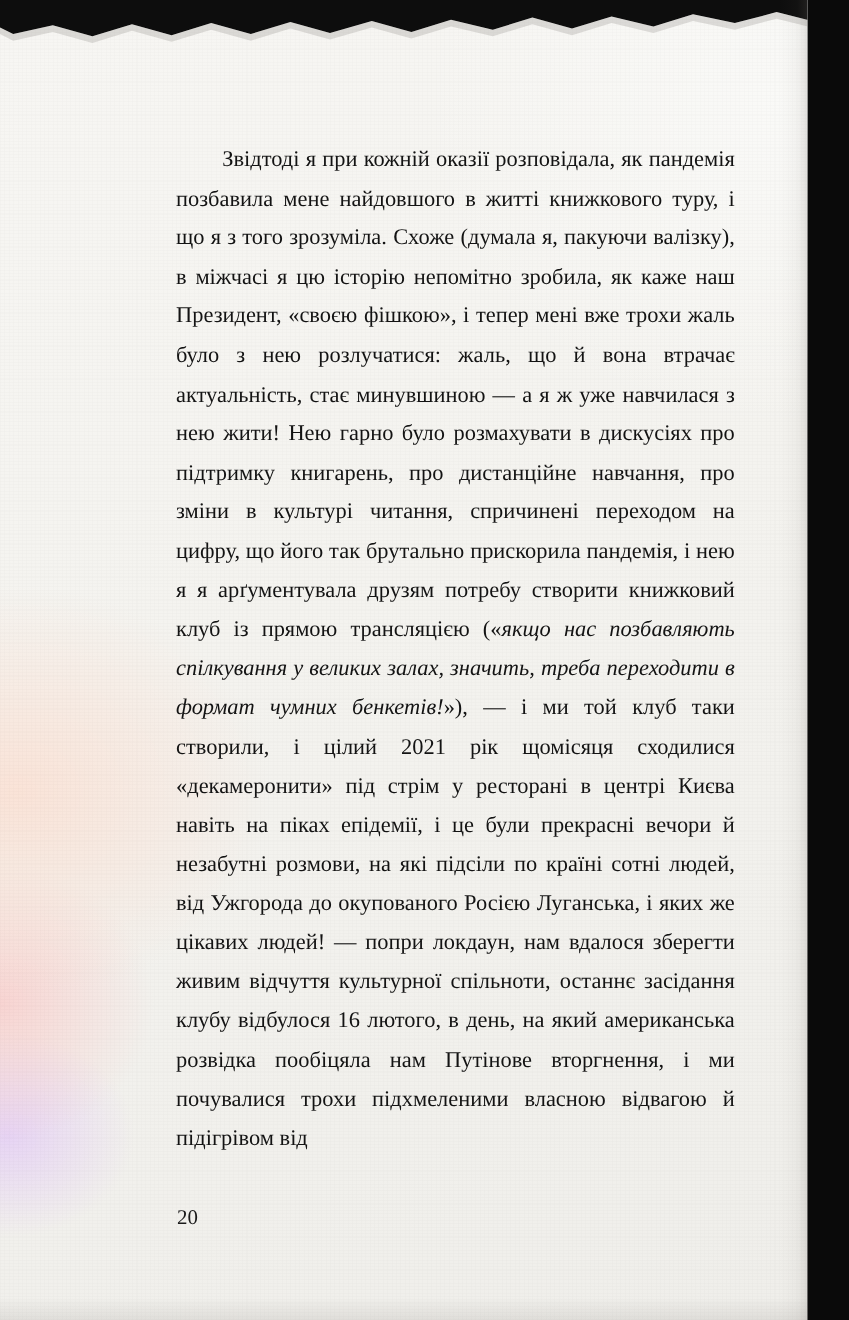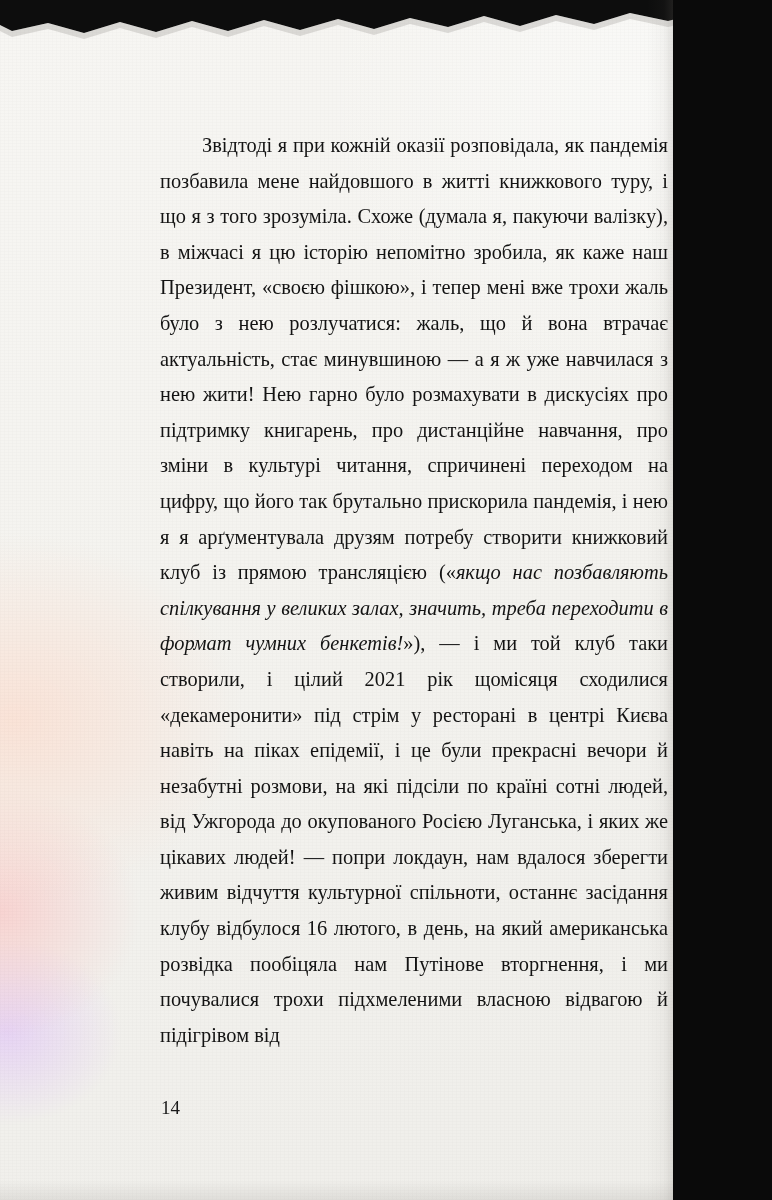--- a/index.html
+++ b/index.html
@@ -9,21 +9,21 @@
   body {
     width: 772px;
     height: 1200px;
     overflow: hidden;
     background: #0a0a0a;
     font-family: "Liberation Serif", serif;
   }
 
   .page {
     position: relative;
-    width: 673px;
+    width: 734px;
     height: 1200px;
     background:
       radial-gradient(ellipse 320px 260px at 2% 60%, rgba(255, 214, 196, 0.55) 0%, rgba(255, 214, 196, 0.0) 72%),
       radial-gradient(ellipse 200px 180px at 0% 76%, rgba(255, 176, 176, 0.45) 0%, rgba(255, 176, 176, 0.0) 70%),
       radial-gradient(ellipse 160px 130px at 1% 86%, rgba(214, 168, 255, 0.40) 0%, rgba(214, 168, 255, 0.0) 72%),
       radial-gradient(ellipse 460px 420px at 96% 8%, rgba(250, 250, 248, 0.9) 0%, rgba(244, 243, 240, 0.0) 70%),
       linear-gradient(160deg, #f7f6f3 0%, #f4f3ef 45%, #efeeea 100%);
     overflow: hidden;
   }
 
@@ -118,15 +118,15 @@
 
   <div class="right-edge"></div>
   <div class="bottom-edge"></div>
 
   <div class="text-block">
     <p>
       <span>Звідтоді я при кожній оказії розповідала, як пандемія позбавила мене найдовшого в житті книжкового туру, і що я з того зрозуміла. Схоже (думала я, пакуючи валізку), в міжчасі я цю історію непомітно зробила, як каже наш Президент, «своєю фішкою», і тепер мені вже трохи жаль було з нею розлучатися: жаль, що й вона втрачає актуальність, стає минувшиною — а я ж уже навчилася з нею жити! Нею гарно було розмахувати в дискусіях про підтримку книгарень, про дистанційне навчання, про зміни в культурі читання, спричинені переходом на цифру, що його так брутально прискорила пандемія, і нею я я арґументувала друзям потребу створити книжковий клуб із прямою трансляцією («</span><span class="quote-italic">якщо нас позбавляють спілкування у великих залах, значить, треба переходити в формат чумних бенкетів!</span><span>»), — і ми той клуб таки створили, і цілий 2021 рік щомісяця сходилися «декамеронити» під стрім у ресторані в центрі Києва навіть на піках епідемії, і це були прекрасні вечори й незабутні розмови, на які підсіли по країні сотні людей, від Ужгорода до окупованого Росією Луганська, і яких же цікавих людей! — попри локдаун, нам вдалося зберегти живим відчуття культурної спільноти, останнє засідання клубу відбулося 16 лютого, в день, на який американська розвідка пообіцяла нам Путінове вторгнення, і ми почувалися трохи підхмеленими власною відвагою й підігрівом від</span>
     </p>
   </div>
 
-  <div class="folio">14</div>
+  <div class="folio">20</div>
 
 </div>
 
 </body></html>

